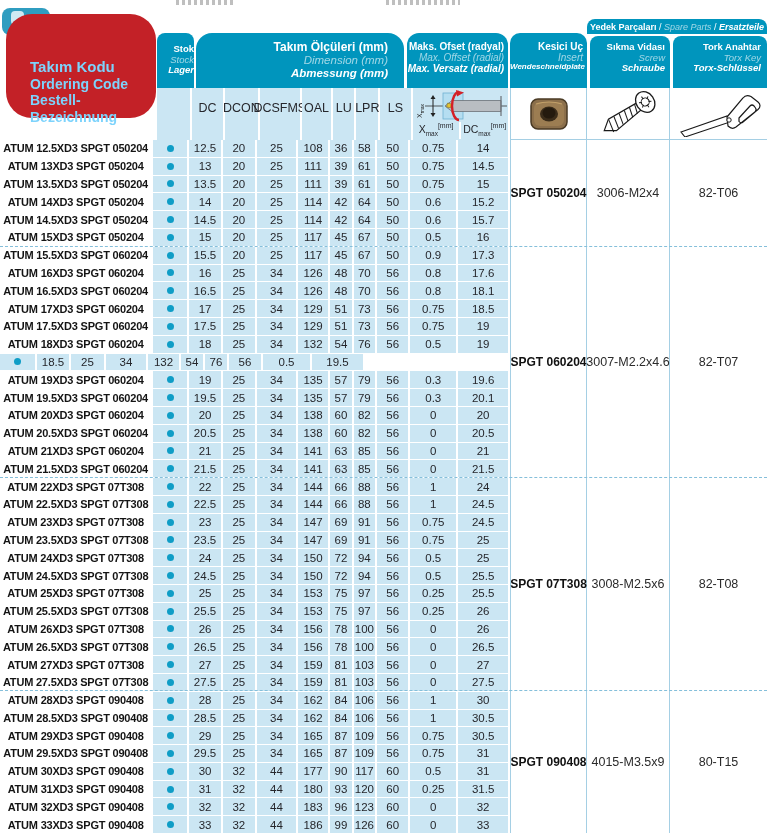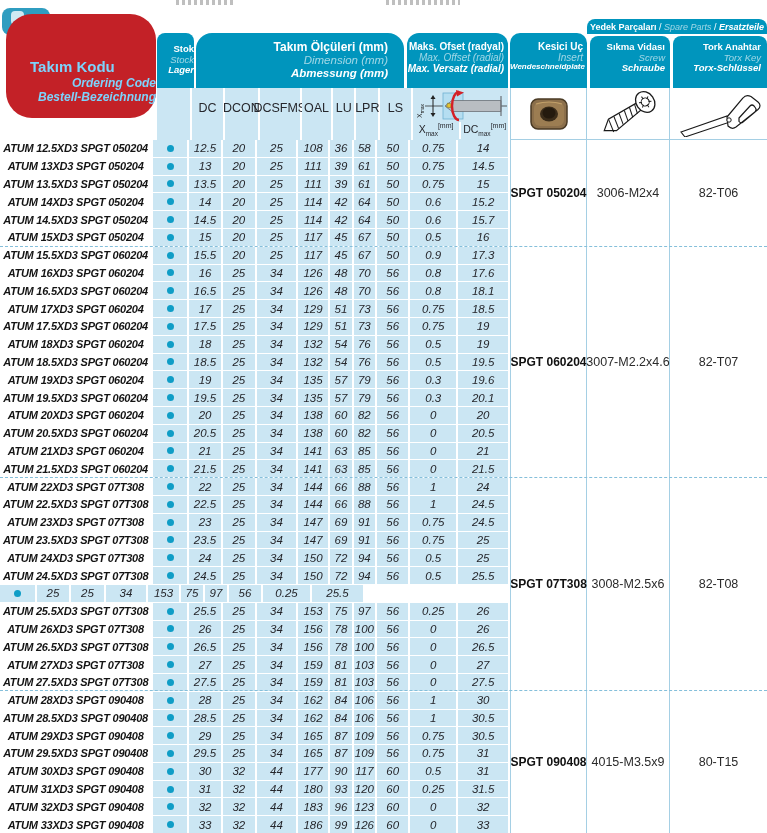--- a/index.html
+++ b/index.html
@@ -13,21 +13,21 @@
   .frag2{left:386px;width:74px;}
 
   
   .blue-tab{position:absolute;left:2px;top:8px;width:48px;height:27px;background:#2f9dc0;border-radius:8px;z-index:0;}
   .blue-tab .tab-inner{position:absolute;left:9px;top:3px;width:13px;height:14px;background:#cfe9f3;border-radius:4px;}
 
   
   .red-box{position:absolute;left:6px;top:14px;width:150px;height:104px;background:#c32127;
            border-radius:26px;z-index:1;color:#7dd3fc;padding:44px 0 0 24px;box-sizing:border-box;line-height:1.18;}
   .red-box .l1{font-weight:bold;font-size:15px;}
-  .red-box .l2,.red-box .l3{font-weight:bold;font-style:italic;font-size:12px;text-align:right;}
+  .red-box .l2,.red-box .l3{font-weight:bold;font-size:14px;}
 
   
   .band{position:absolute;background:#0095bd;color:#fff;box-sizing:border-box;line-height:1.12;}
   .band .b1{font-weight:bold;}
   .band .b2{font-style:italic;color:rgba(255,255,255,.62);}
   .band .b3{font-weight:bold;font-style:italic;}
   .band-stok{left:157px;top:33px;width:37px;height:55px;border-radius:8px 8px 0 0;
              text-align:right;font-size:9.5px;padding-top:11px;}
   .band-dims{left:196px;top:33px;width:208px;height:55px;border-radius:16px 16px 0 0;
              text-align:right;padding:8px 16px 0 0;font-size:12px;}
@@ -63,21 +63,21 @@
 
   
   .ill{position:absolute;top:88px;height:52px;background:#fff;box-sizing:border-box;
        border-bottom:1px solid #a5cfe4;display:flex;align-items:center;justify-content:center;}
   .ill-insert{left:510px;width:77px;border-left:1px solid #a5cfe4;border-right:1px solid #a5cfe4;}
   .ill-screw{left:587px;width:83px;border-right:1px solid #a5cfe4;}
   .ill-torx{left:670px;width:97px;}
 
   
   .rows{position:absolute;left:0;top:140px;width:508px;height:693px;display:flex;flex-direction:column;z-index:1;}
-  .row{flex:1;display:flex;border-bottom:1px solid #fff;box-sizing:border-box;font-style:italic;}
+  .row{flex:1;display:flex;border-bottom:1px solid #fff;box-sizing:border-box;}
   .row:last-child{border-bottom:none;}
   .cell{background:#cbe6f3;border-right:2px solid #fff;box-sizing:border-box;
         display:flex;align-items:center;justify-content:center;
         font-size:11.5px;color:#25262b;white-space:nowrap;overflow:hidden;}
   .c-code{width:157px;background:#fff;font-weight:bold;font-size:11px;color:#141414;letter-spacing:-0.2px;}
   .c-stock{width:37px;}
   .dot{width:7px;height:7px;border-radius:50%;background:#0f9dc6;}
   .c-dc{width:34px;} .c-dcon{width:35px;} .c-dcsfms{width:42px;} .c-oal{width:33px;}
   .c-lu{width:24px;} .c-lpr{width:24px;} .c-ls{width:34px;} .c-xmax{width:49px;} .c-dcmax{width:51px;border-right:none;}
 
@@ -401,21 +401,20 @@
         <div class="cell c-dcon">25</div>
         <div class="cell c-dcsfms">34</div>
         <div class="cell c-oal">132</div>
         <div class="cell c-lu">54</div>
         <div class="cell c-lpr">76</div>
         <div class="cell c-ls">56</div>
         <div class="cell c-xmax">0.5</div>
         <div class="cell c-dcmax">19</div>
       </div>
       <div class="row">
-        <div class="cell c-code">ATUM 18.5XD3 SPGT 060204</div>
         <div class="cell c-stock">
           <div class="dot"></div>
         </div>
         <div class="cell c-dc">18.5</div>
         <div class="cell c-dcon">25</div>
         <div class="cell c-dcsfms">34</div>
         <div class="cell c-oal">132</div>
         <div class="cell c-lu">54</div>
         <div class="cell c-lpr">76</div>
         <div class="cell c-ls">56</div>
@@ -596,20 +595,21 @@
         <div class="cell c-dcon">25</div>
         <div class="cell c-dcsfms">34</div>
         <div class="cell c-oal">150</div>
         <div class="cell c-lu">72</div>
         <div class="cell c-lpr">94</div>
         <div class="cell c-ls">56</div>
         <div class="cell c-xmax">0.5</div>
         <div class="cell c-dcmax">25.5</div>
       </div>
       <div class="row">
+        <div class="cell c-code">ATUM 25XD3 SPGT 07T308</div>
         <div class="cell c-stock">
           <div class="dot"></div>
         </div>
         <div class="cell c-dc">25</div>
         <div class="cell c-dcon">25</div>
         <div class="cell c-dcsfms">34</div>
         <div class="cell c-oal">153</div>
         <div class="cell c-lu">75</div>
         <div class="cell c-lpr">97</div>
         <div class="cell c-ls">56</div>

